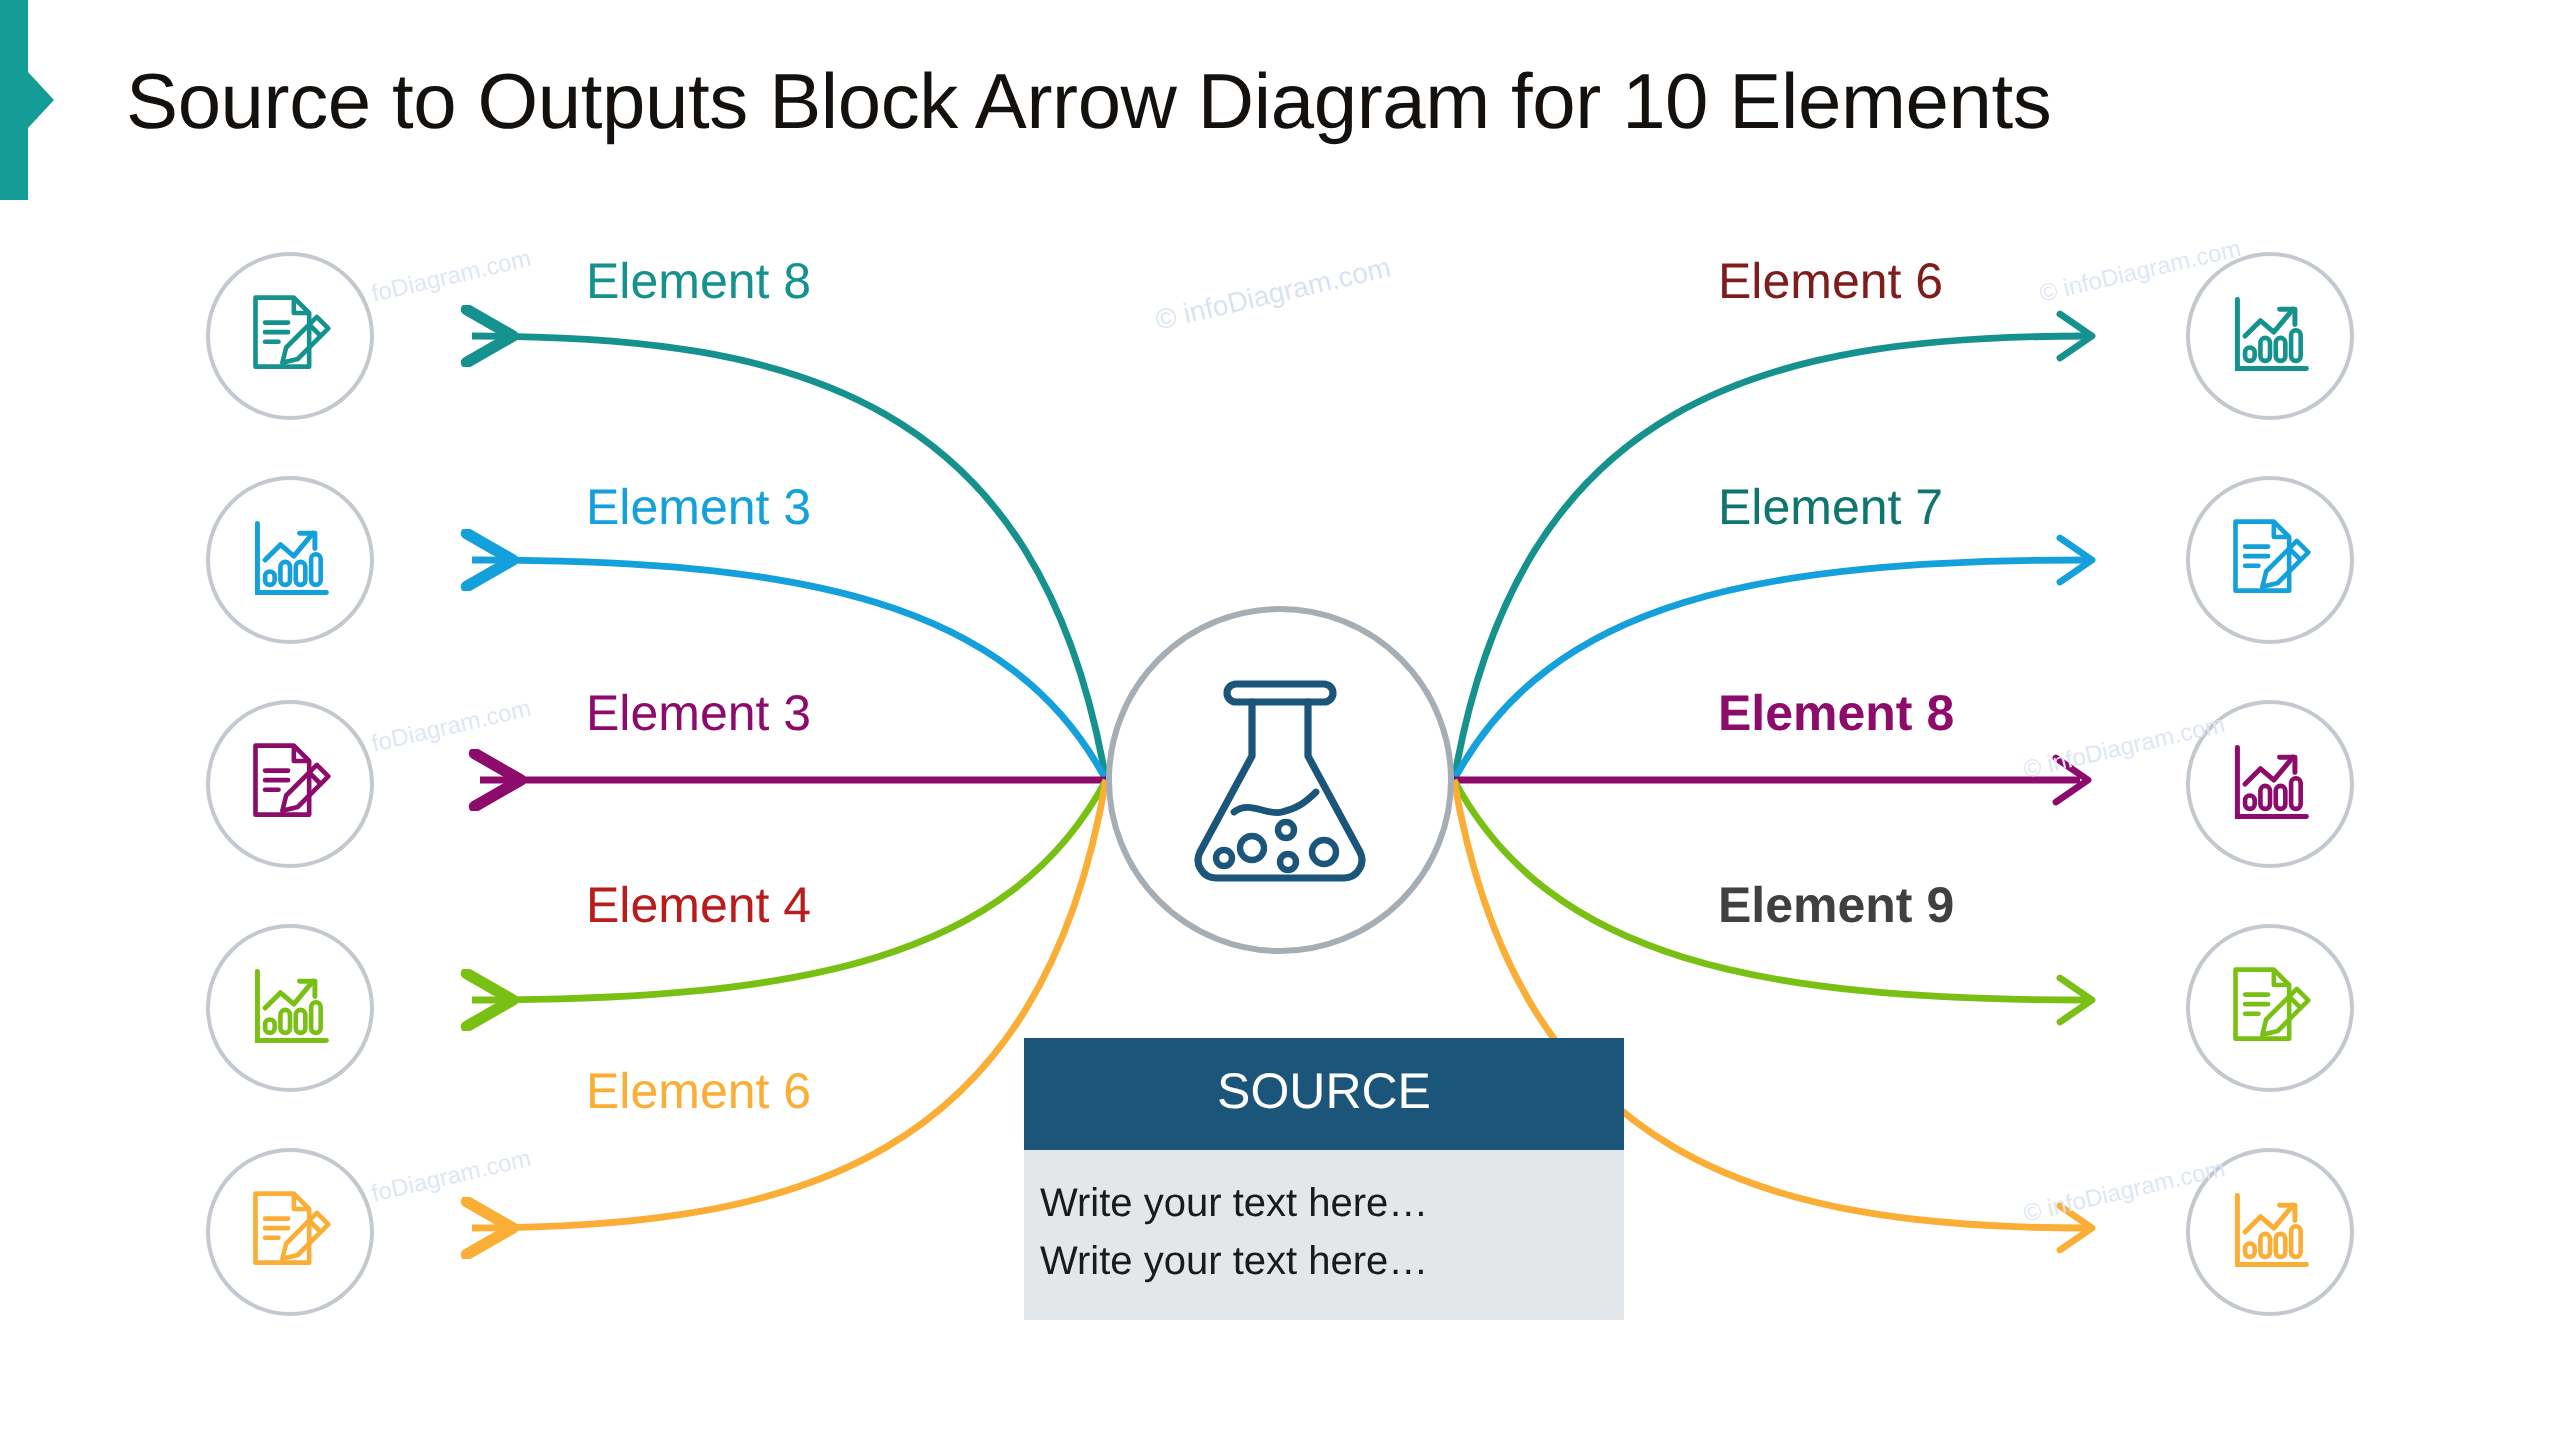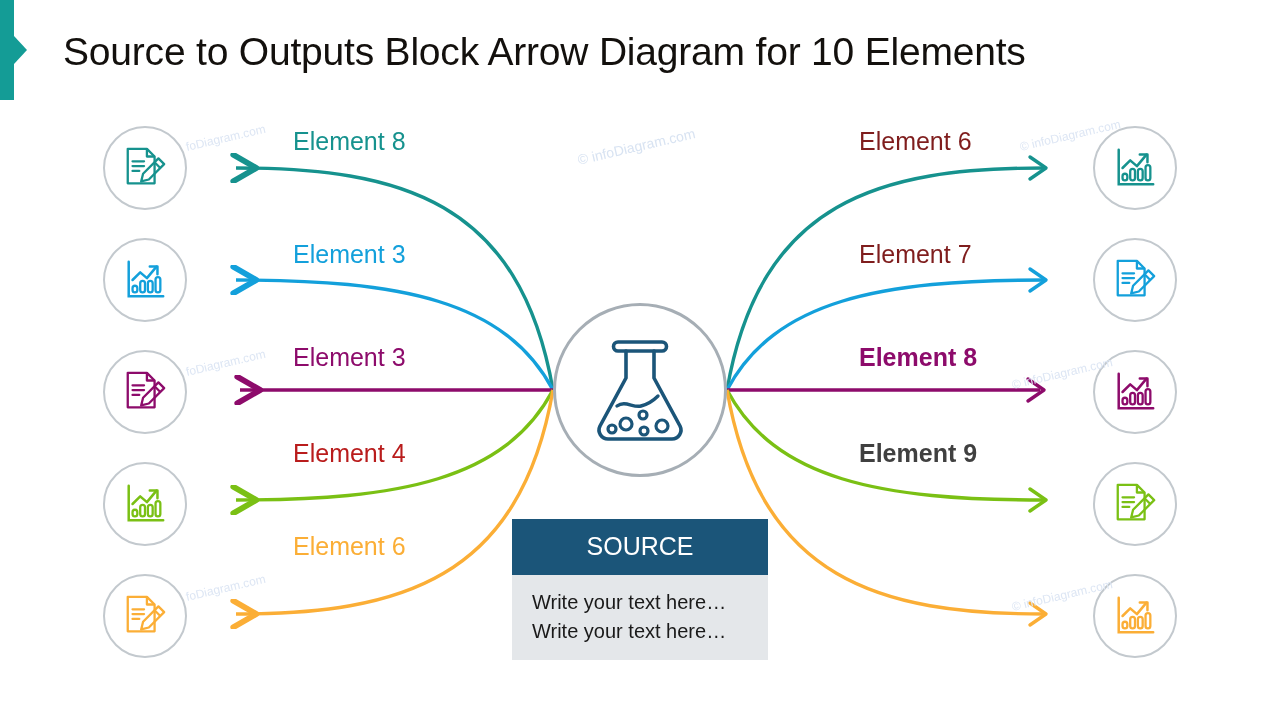--- a/index.html
+++ b/index.html
@@ -59,32 +59,32 @@
 
   
   .elabel{
     position:absolute;font-size:25px;line-height:30px;
     white-space:nowrap;font-weight:400;
     z-index:3;
   }
 
   
   .source-box{
-    position:absolute;left:512px;top:519px;width:256px;
+    position:absolute;left:512px;top:519px;width:300px;
     z-index:5;
   }
   .source-head{
     background:#1B5579;color:#ffffff;
     font-size:25px;line-height:29px;
     text-align:center;padding:13px 0 14px 0;
   }
   .source-body{
     background:#E4E7EA;color:#1A1A1A;
     font-size:20px;line-height:29px;
-    padding:13px 20px 14px 20px;
+    padding:13px 20px 14px 8px;
     box-sizing:border-box;
   }
 
   
   .footer{
     position:absolute;left:68px;top:681px;
     font-size:23px;line-height:28px;color:#B0B4B8;
     white-space:nowrap;
   }
   .footer b{font-weight:700;color:#A7ABAF;}
@@ -267,21 +267,21 @@
     </svg>
   </div>
 
   <div class="elabel" style="left:293px;top:126px;color:#16928E;">Element 8</div>
   <div class="elabel" style="left:293px;top:239px;color:#13A0DB;">Element 3</div>
   <div class="elabel" style="left:293px;top:342px;color:#8D0B6B;">Element 3</div>
   <div class="elabel" style="left:293px;top:438px;color:#b91c1c;">Element 4</div>
   <div class="elabel" style="left:293px;top:531px;color:#FBAE36;">Element 6</div>
 
   <div class="elabel" style="left:859px;top:126px;color:#7f1d1d;">Element 6</div>
-  <div class="elabel" style="left:859px;top:239px;color:#7f1d1d;">Element 7</div>
+  <div class="elabel" style="left:859px;top:239px;color:#0f766e;">Element 7</div>
   <div class="elabel" style="left:859px;top:342px;color:#8D0B6B;font-weight:bold;">Element 8</div>
   <div class="elabel" style="left:859px;top:438px;color:#404040;font-weight:bold;">Element 9</div>
 
   <div class="source-box">
     <div class="source-head">SOURCE</div>
     <div class="source-body">
       <div>Write your text here…</div>
       <div>Write your text here…</div>
     </div>
   </div>

